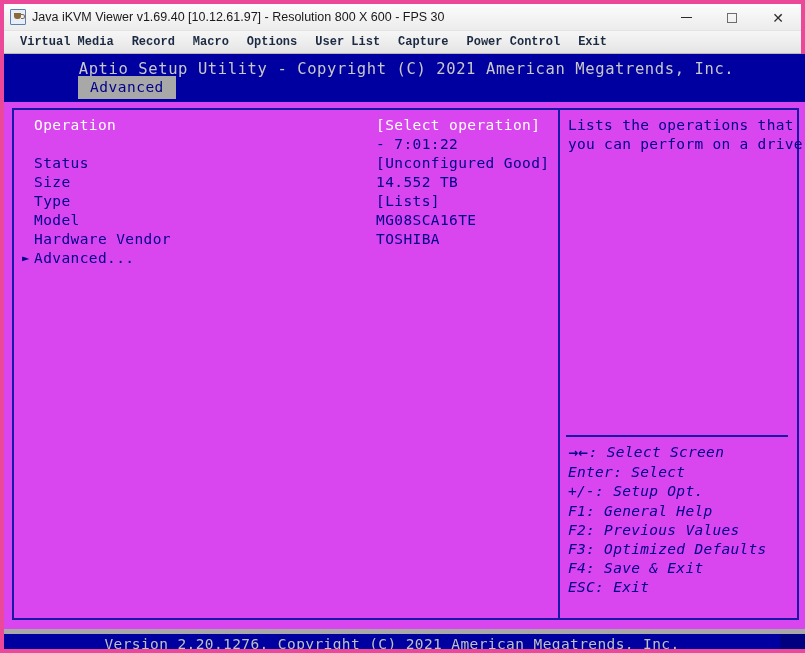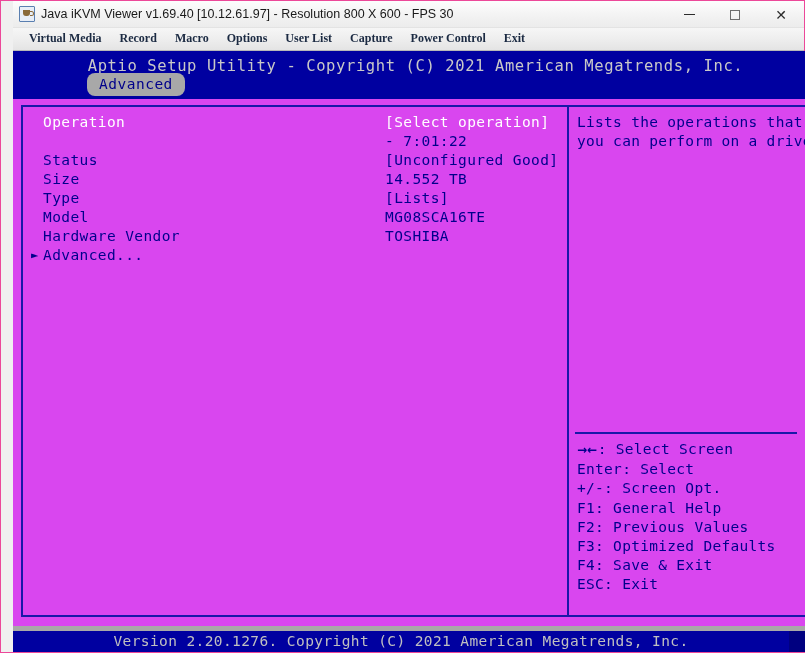--- a/index.html
+++ b/index.html
@@ -8,22 +8,21 @@
     background: #000;
     font-family: "DejaVu Sans Mono", monospace;
     overflow: hidden;
   }
 
   
   .app-window {
     width: 805px; height: 653px;
     background: #f0f0f0;
     display: flex; flex-direction: column;
-    border: 1px solid #ec4899;
-    padding-left: 12px;
+    border: 4px solid #ec4899;
   }
 
   
   .titlebar {
     height: 27px;
     background: linear-gradient(180deg,#fdfdfd 0%, #f2f2f2 60%, #ececec 100%);
     display: flex; align-items: center;
     border-bottom: 1px solid #e3e3e3;
     flex: 0 0 27px;
     position: relative;
@@ -81,21 +80,21 @@
   
   .menubar {
     height: 23px;
     flex: 0 0 23px;
     background: linear-gradient(180deg,#f6f6f6 0%, #eeeeee 50%, #e4e4e4 100%);
     border-bottom: 1px solid #b8b8b8;
     display: flex; align-items: center;
     padding-left: 7px;
   }
   .menu-item {
-    font-family: Liberation Serif, serif;
+    font-family: Liberation Mono, monospace;
     font-size: 12px;
     font-weight: bold;
     color: #1b2a42;
     padding: 2px 9px 3px 9px;
     white-space: nowrap;
     cursor: default;
   }
 
   
   .bios {
@@ -123,21 +122,20 @@
   .tabstrip {
     position: absolute; top: 22px; left: 74px;
     display: flex;
   }
   .tab {
     background: #a8a8a8;
     color: #00008b;
     font-size: 14.5px;
     padding: 3px 12px 4px 12px;
     letter-spacing: 0.5px;
-    border-radius: 8px;
   }
 
   
   .bios-body {
     position: absolute; left: 0; top: 48px;
     width: 805px; height: 527px;
     background: #d946ef;
   }
 
   .panel-left {
@@ -205,21 +203,21 @@
 
   .keys {
     position: absolute;
     left: 8px; top: 333px;
     width: 228px;
     color: #00008b;
     font-size: 14.5px;
     line-height: 19.2px;
     letter-spacing: 0.3px;
   }
-  .keys div { white-space: nowrap; }
+  .keys div { white-space: nowrap; font-style: italic; }
   .keys .arrow-glyph { font-family: "DejaVu Sans", sans-serif; font-size: 12px; font-weight: bold; }
 
   
   .bios-footer {
     position: absolute; left: 0; top: 580px;
     width: 776px; height: 21px;
     background: #0000a0;
   }
   .bios-footer .ftxt {
     text-align: center;
@@ -328,21 +326,21 @@
         <div class="help-text">
           <div>Lists the operations that</div>
           <div>you can perform on a drive.</div>
         </div>
 
         <div class="divider"></div>
 
         <div class="keys">
           <div><span class="arrow-glyph">→←</span><span>: Select Screen</span></div>
           <div>Enter: Select</div>
-          <div>+/-: Screen Opt.</div>
+          <div>+/-: Setup Opt.</div>
           <div>F1: General Help</div>
           <div>F2: Previous Values</div>
           <div>F3: Optimized Defaults</div>
           <div>F4: Save &amp; Exit</div>
           <div>ESC: Exit</div>
         </div>
       </div>
 
     </div>
 

